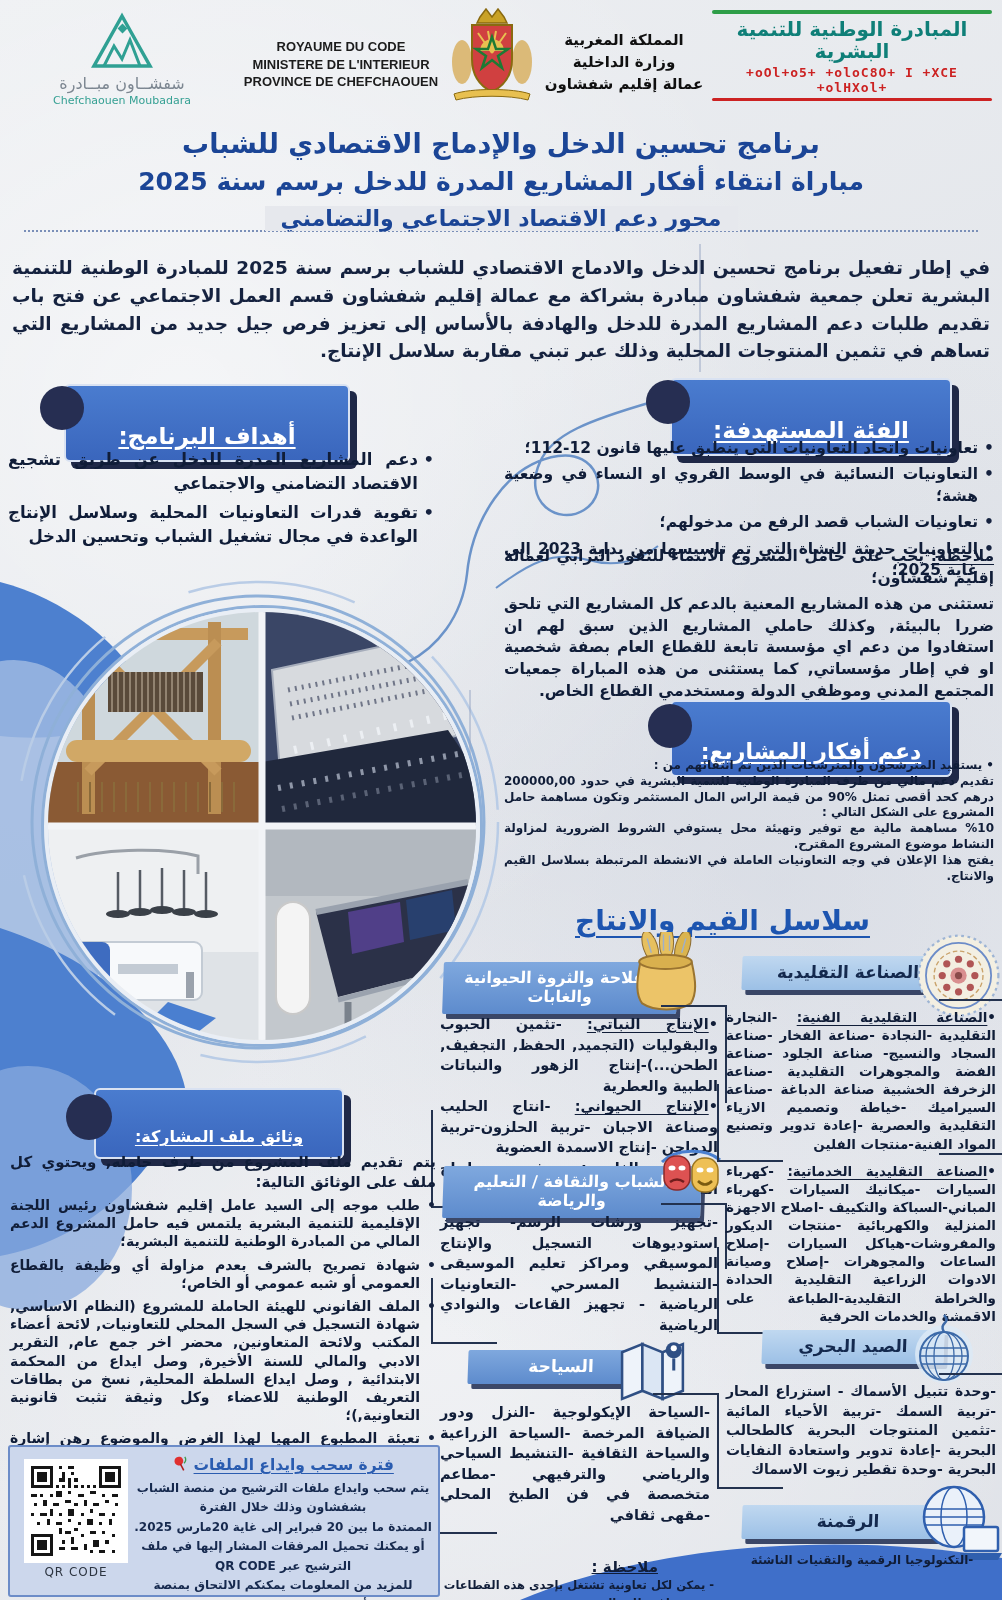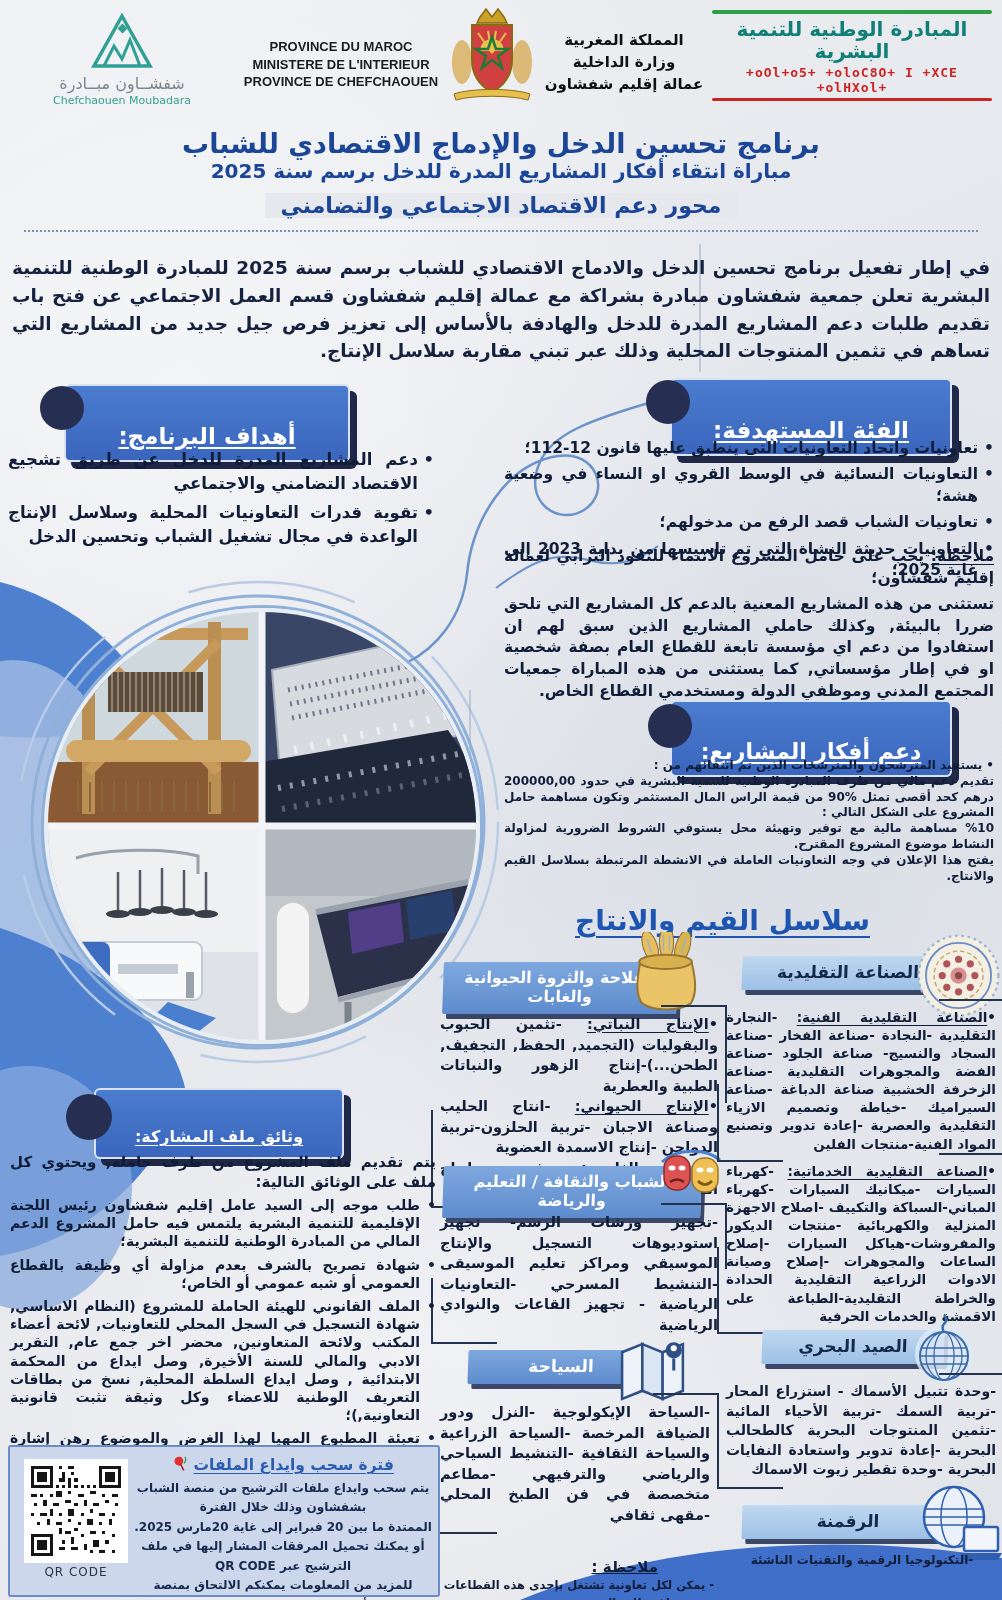--- a/index.html
+++ b/index.html
@@ -25,21 +25,21 @@
   .indh{left:712px;top:10px;width:280px;text-align:center;}
   .indh .bar-green{height:4px;background:#2e9e48;border-radius:2px;margin-bottom:4px;}
   .indh .cal{font-size:20px;font-weight:bold;color:#0f7f78;line-height:1.1;}
   .indh .tif{font-size:13px;font-weight:bold;color:#cc2222;letter-spacing:1px;margin-top:3px;font-family:"DejaVu Sans Mono",monospace;}
   .indh .bar-red{height:3px;background:#cc2222;border-radius:2px;margin-top:3px;}
 
   
   .dotted-rule{left:24px;top:230px;width:954px;border-top:2px dotted #7a8fb8;z-index:2;}
   .title-block{left:40px;top:128px;width:922px;text-align:center;color:#1b4596;font-weight:bold;}
   .title-l1{font-size:27px;}
-  .title-l2{font-size:20px;margin-top:0;}
+  .title-l2{font-size:25px;margin-top:8px;}
   .title-l3{font-size:22px;margin-top:10px;display:inline-block;background:#e6e8ed;padding:0 16px;position:relative;z-index:3;}
 
   .intro{left:12px;top:254px;width:978px;font-size:18.5px;font-weight:bold;color:#15223f;
     line-height:1.5;text-align:justify;}
 
   
   .ribbon{background:linear-gradient(180deg,#4a7ccf,#3a66bd);border:2px solid #d9e2f2;border-radius:6px;
     box-shadow:7px 7px 0 #1f2847;color:#ffffff;font-weight:bold;text-align:center;z-index:3;}
   .ribbon .in{display:block;padding:9px 4px 11px;}
   .navy-circle{background:#262e52;border-radius:50%;z-index:4;}
@@ -108,21 +108,21 @@
     <svg width="64" height="58" viewBox="0 0 64 58">
       <path d="M32,4 L60,54 L4,54 Z" fill="none" stroke="#2fa093" stroke-width="3.5"></path>
       <path d="M14,54 L24,34 L32,47 L40,28 L50,54" fill="none" stroke="#2fa093" stroke-width="3"></path>
       <rect x="29" y="13" width="7" height="7" fill="#2fa093" transform="rotate(45 32.5 16.5)"></rect>
     </svg>
     <div class="ar">شفشــاون مبــادرة</div>
     <div class="en">Chefchaouen Moubadara</div>
   </div>
 
   <div class="abs layer gov-fr">
-    <div>PROVINCE DU MAROC</div>
+    <div>ROYAUME DU CODE</div>
     <div>MINISTERE DE L'INTERIEUR</div>
     <div>PROVINCE DE CHEFCHAOUEN</div>
   </div>
 
   <svg class="abs layer" style="left:450px;top:6px" width="84" height="96" viewBox="0 0 84 96">
     <path d="M30,11 L36,3 L42,11 L48,3 L54,11 L57,17 L27,17 Z" fill="#c9a227" stroke="#8a6a10" stroke-width="1.5"></path>
     <ellipse cx="12" cy="56" rx="10" ry="22" fill="#d9b46a" opacity="0.9"></ellipse>
     <ellipse cx="72" cy="56" rx="10" ry="22" fill="#d9b46a" opacity="0.9"></ellipse>
     <path d="M22,19 H62 V53 C62,71 52,81 42,86 C32,81 22,71 22,53 Z" fill="#d04040" stroke="#8a6a10" stroke-width="2"></path>
     <path d="M42,47 L28,27 M42,47 L38,25 M42,47 L46,25 M42,47 L56,27" stroke="#e8c050" stroke-width="2"></path>

